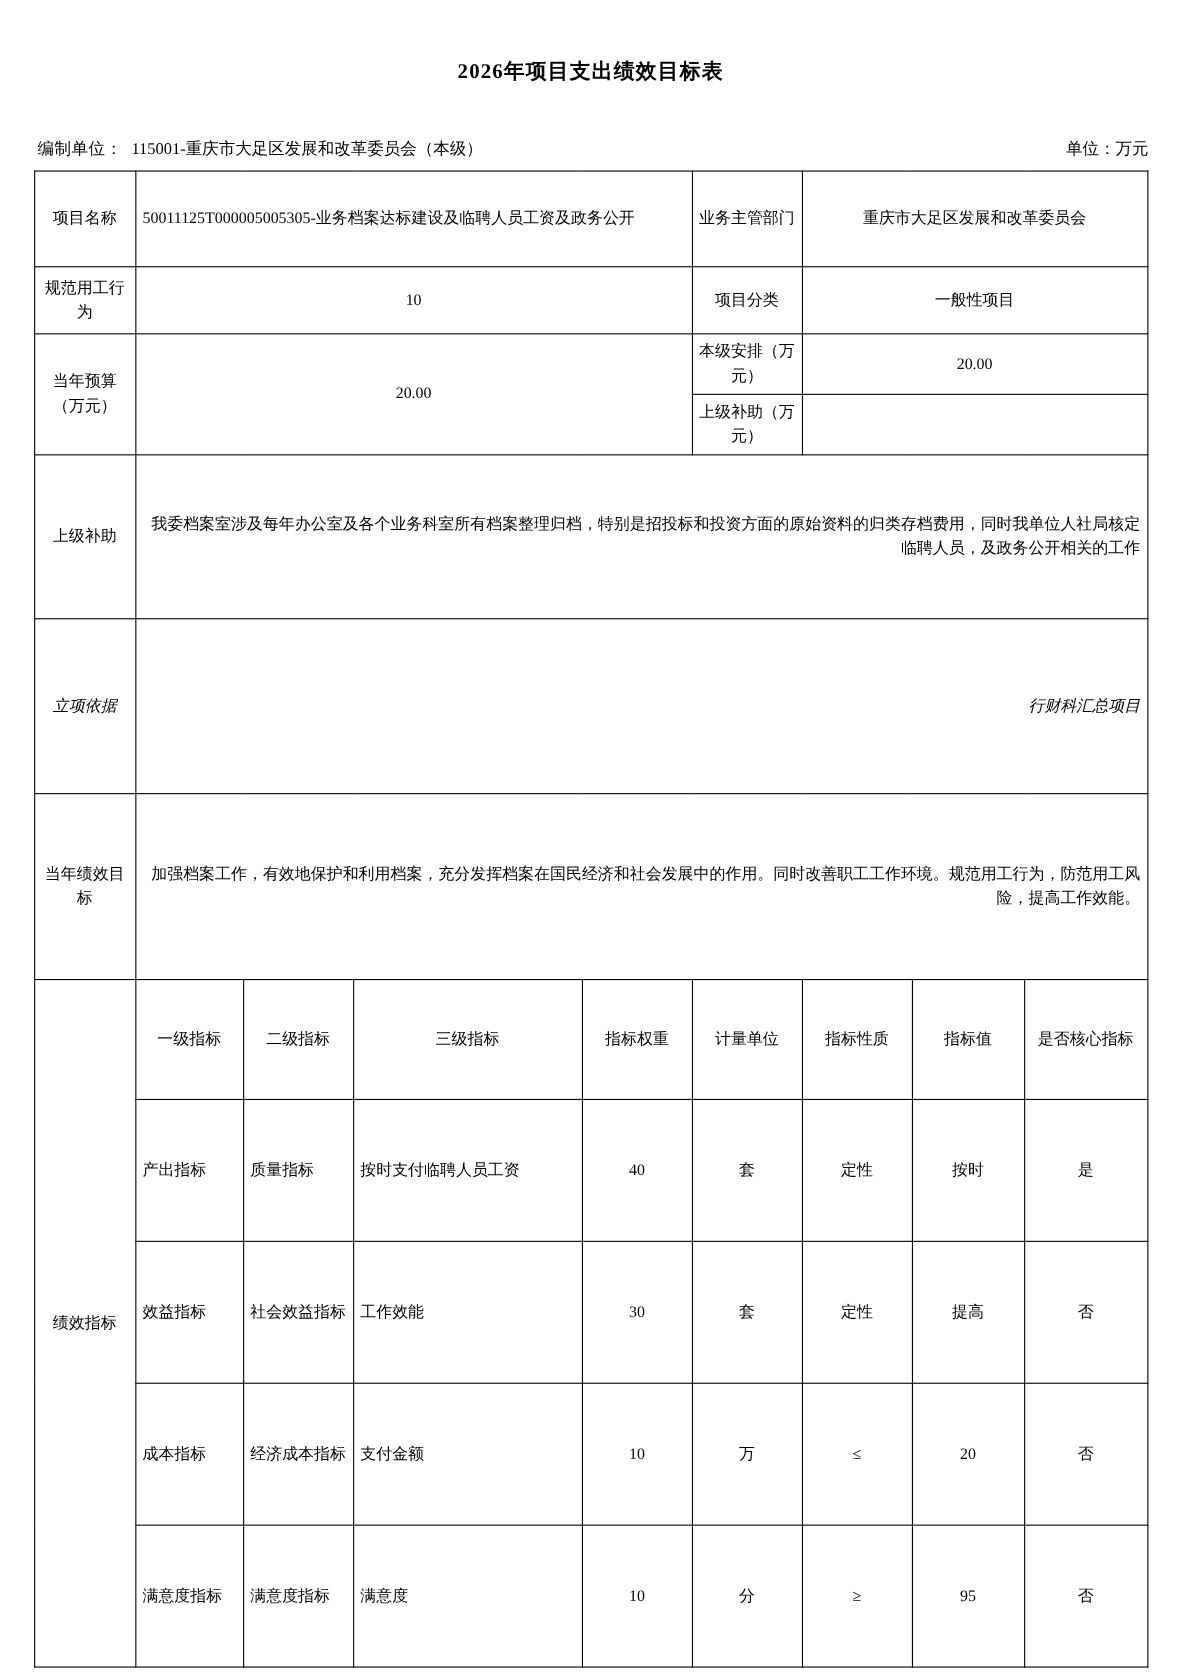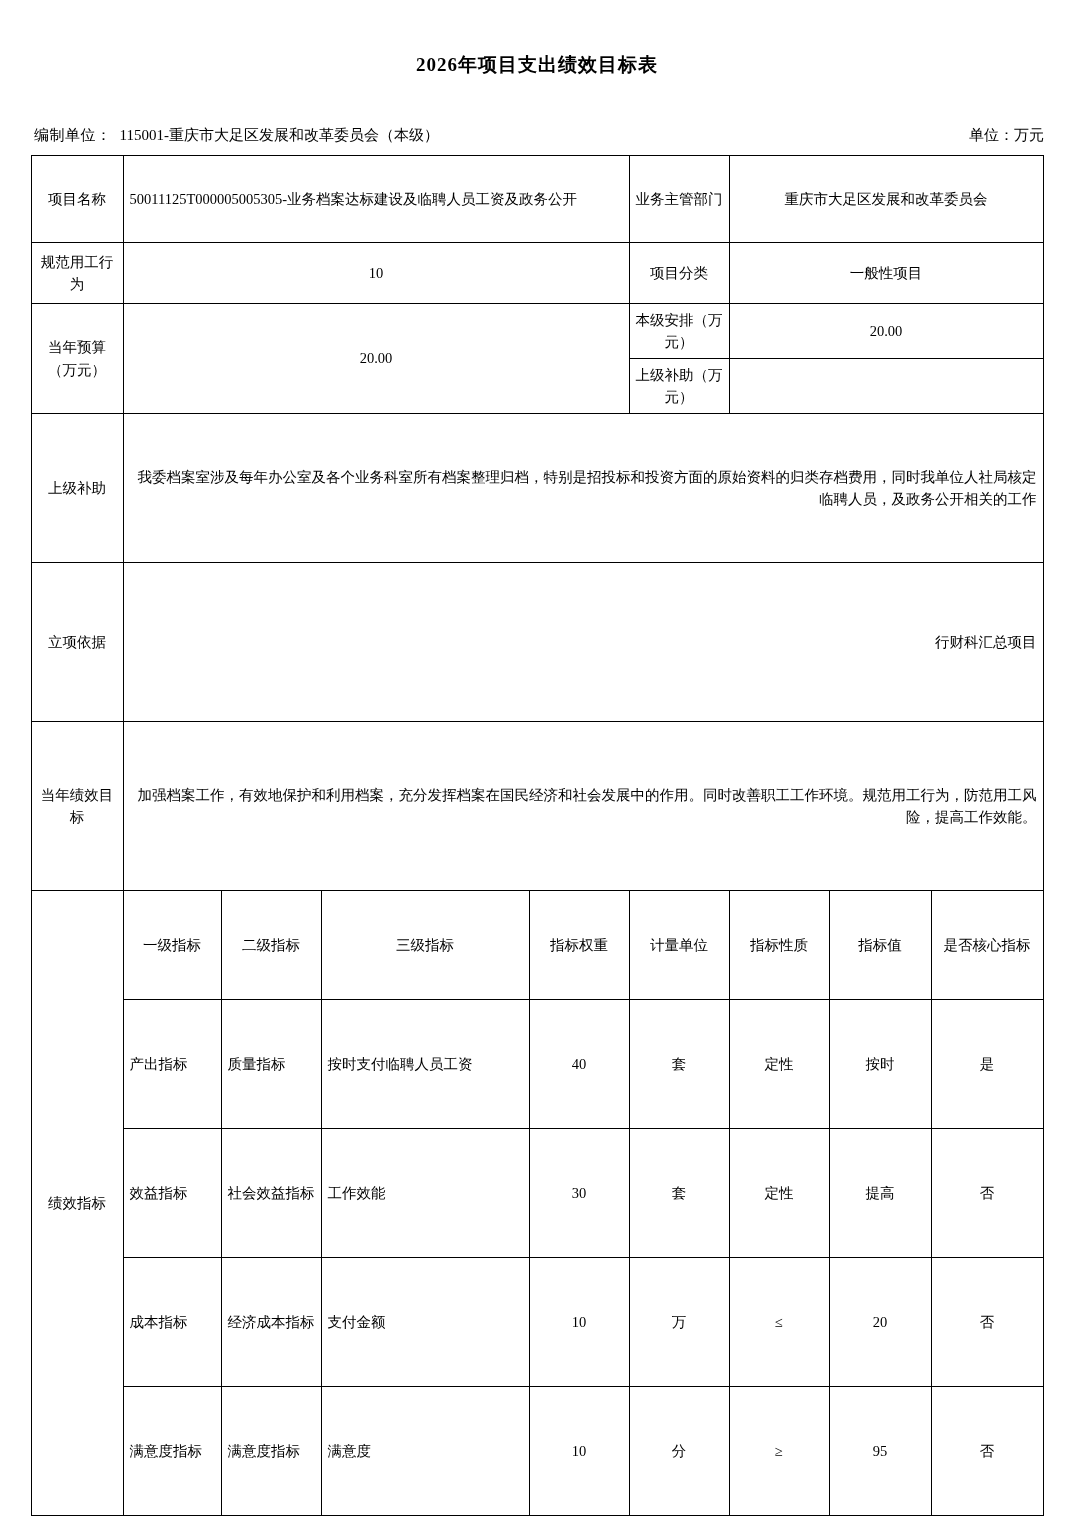--- a/index.html
+++ b/index.html
@@ -61,21 +61,21 @@
     vertical-align: middle;
     line-height: 1.55;
   }
   .c-center { text-align: center; }
   .c-left { text-align: left; }
   .pad-left { padding-left: 10px; }
   .row-proj-name td { height: 78px; }
   .row-exec td { height: 52px; }
   .row-budget td { height: 46px; }
   .row-desc td { height: 140px; vertical-align: middle; }
-  .row-basis td { height: 150px; }
+  .row-basis td { height: 150px; font-style: italic; }
   .row-goal td { height: 160px; margin-left: 25px; }
   .row-ind-head td { height: 100px; }
   .row-ind td { height: 120px; }
   .desc-text {
     text-align: right;
     line-height: 1.85;
     padding-left: 8px;
     padding-right: 10px;
   }
 </style>

